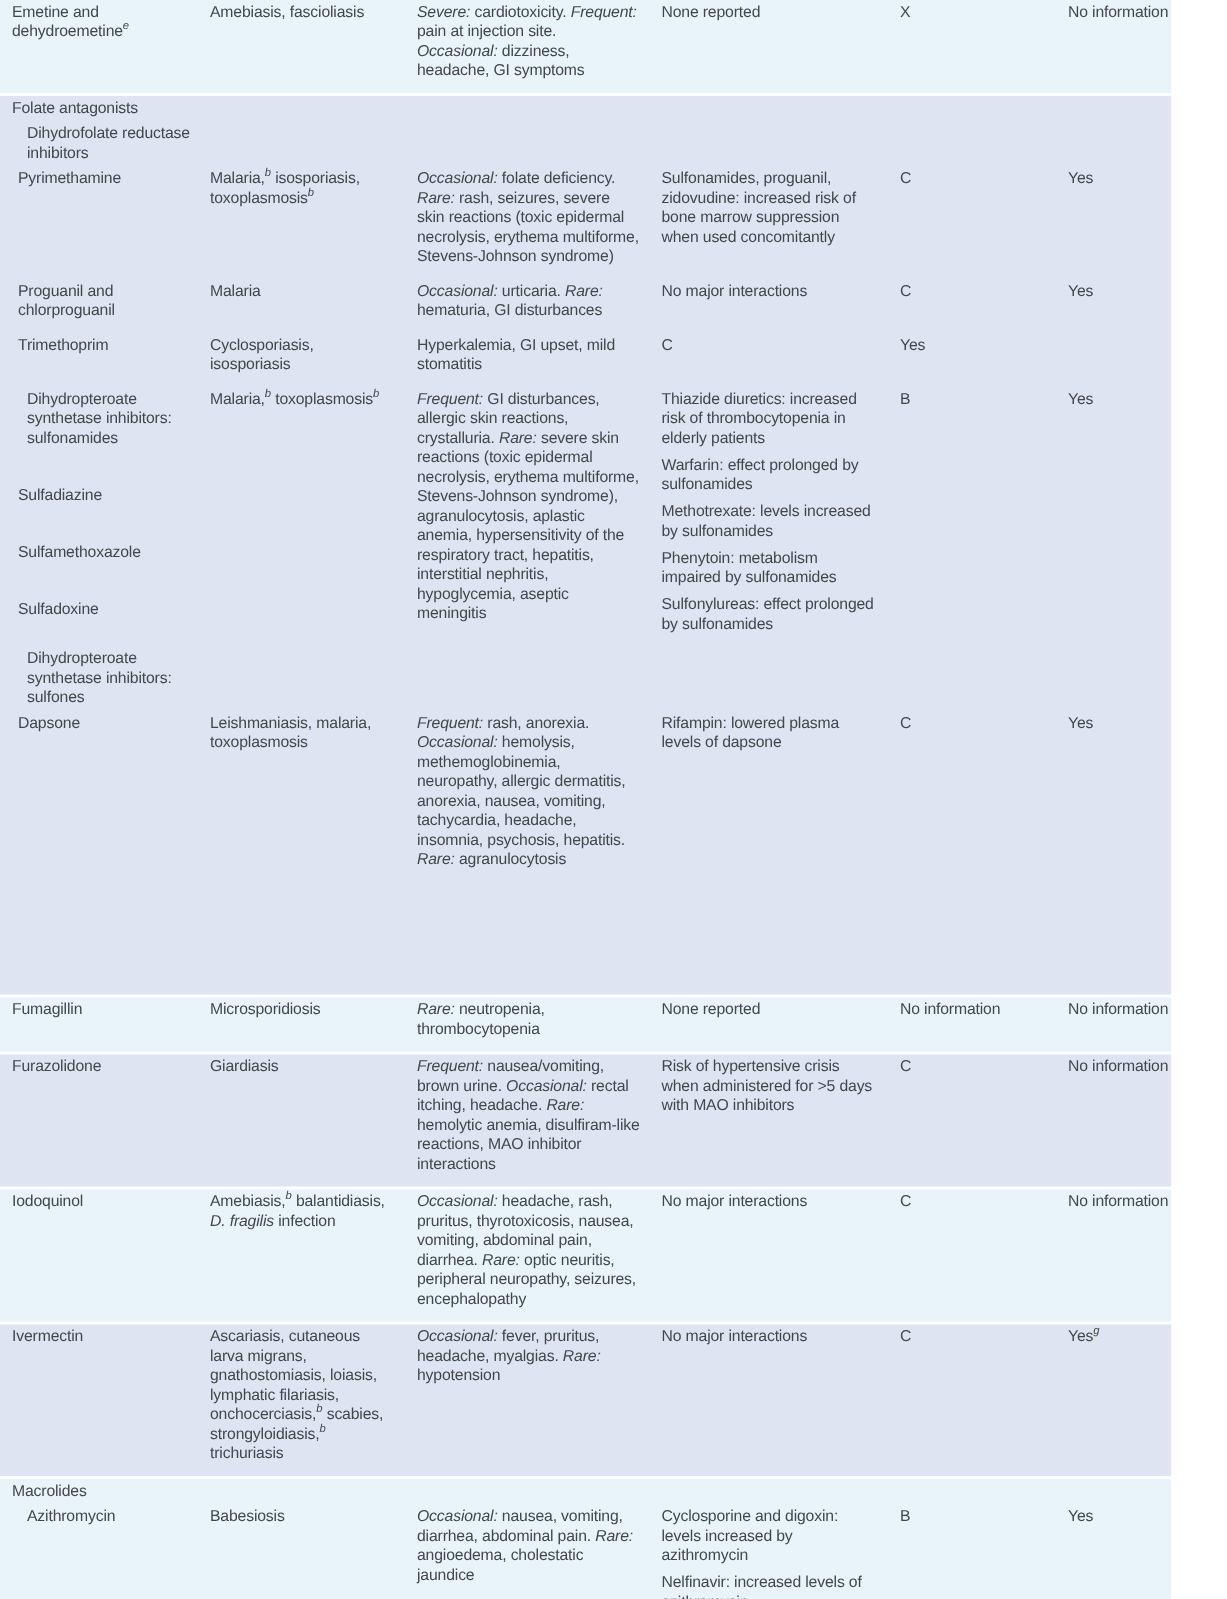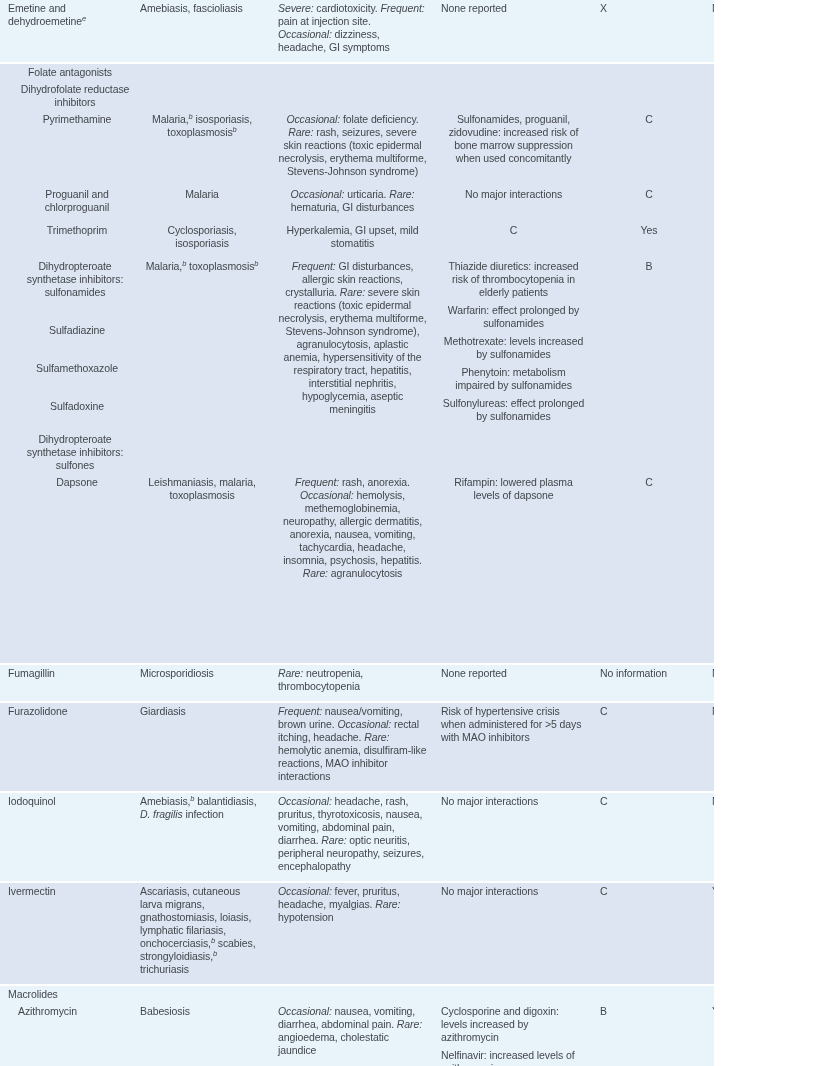--- a/index.html
+++ b/index.html
@@ -1,45 +1,45 @@
 <!DOCTYPE html>
 <html><head>
 <meta charset="utf-8">
 <style>
   html,body{margin:0;padding:0;background:#ffffff;}
   .page{
     position:relative;
-    width:714px;height:1066px;
+    width:781px;height:1066px;
     overflow:hidden;
     background:#ffffff;
     font-family:"Liberation Sans",sans-serif;
     font-size:10.5px;
     line-height:13px;
     letter-spacing:-0.1px;
     color:#43474c;
   }
   .band{margin-bottom:2px;}
   .band:nth-child(1){min-height:60px;}
-  .band:nth-child(2){min-height:599px;text-align:center;}
+  .band:nth-child(2){min-height:599px;}
   .band:nth-child(3){min-height:33px;}
   .band:nth-child(4){min-height:88px;}
   .band:nth-child(5){min-height:87px;}
   .band:nth-child(6){min-height:84px;}
   .band:nth-child(7){min-height:100px;}
   .row{
     display:grid;
     grid-template-columns:140px 138px 163px 159px 112px 106px;
     padding:2px 0 8px 0;
   }
   .row.group{padding:2px 0 2px 0;}
   .cell{padding-right:14px;}
   .cell.c1{padding-right:8px;}
   .name.ind0{padding-left:8px;}
   .name.ind1{padding-left:18px;}
-  .name.ind2{padding-left:22px;}
+  .name.ind2{padding-left:12px;}
   .name.gap{margin-top:25px;}
   .para{margin-bottom:5px;}
   .para:last-child{margin-bottom:0;}
   em{font-style:italic;}
   sup.fn{font-size:7.5px;font-style:italic;line-height:0;vertical-align:super;}
 </style>
 </head>
 <body>
 
 <div class="page" style="color: rgb(67, 71, 76);">

